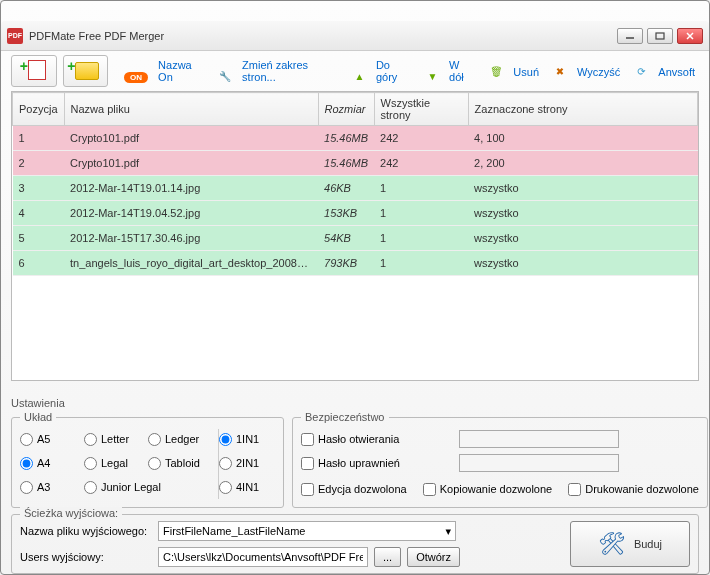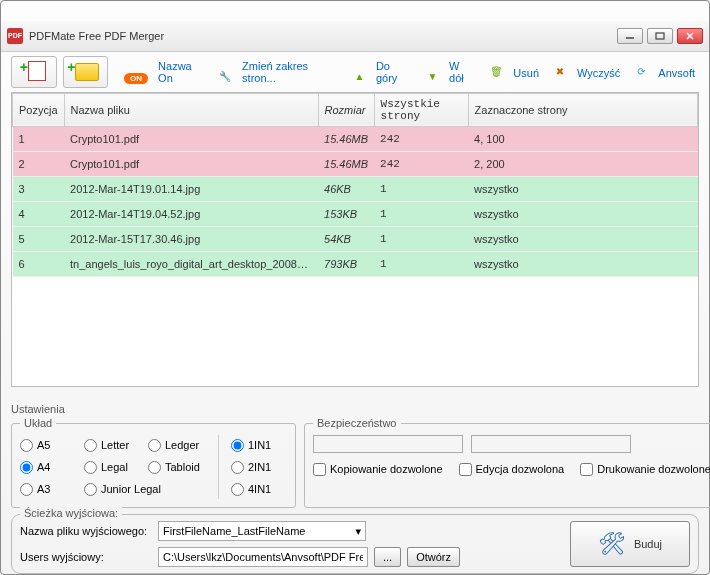--- a/index.html
+++ b/index.html
@@ -28,39 +28,39 @@
 th { background: linear-gradient(#fafafa,#eee); border: 1px solid #ccc; text-align: left; padding: 4px 6px; font-weight: normal; color: #333; height: 22px; }
 td { padding: 5px 6px; border-bottom: 1px solid #eee; color: #333; height: 25px; }
 tr.pink td { background: #f4c4d0; }
 tr.green td { background: #c4f0d4; }
 .settings { margin: 16px 10px 0 10px; }
 .settings-label { color: #555; margin-bottom: 2px; }
 .settings-row { display: flex; gap: 8px; }
 fieldset { border: 1px solid #bbb; border-radius: 3px; padding: 6px 8px 8px 8px; justify-content: center; }
 legend { color: #555; padding: 0 4px; }
 .layout-grid { display: grid; grid-template-columns: repeat(3, 60px); gap: 2px 4px; }
-.layout-col2 { display: grid; grid-template-columns: 56px; gap: 2px; border-left: 1px solid #ccc; padding-left: 12px; margin-left: 4px; }
+.layout-col2 { display: grid; grid-template-columns: 56px; gap: 2px; border-left: 1px solid #ccc; padding-left: 0; margin-left: 4px; }
 .radio-item, .check-item { display: flex; align-items: center; gap: 4px; white-space: nowrap; height: 20px; }
 .radio-item input, .check-item input { margin: 0; }
 .sec-grid { display: grid; grid-template-columns: 150px 160px; gap: 4px 8px; align-items: center; }
 .sec-grid input[type=text] { border: 1px solid #aaa; height: 18px; padding: 0 3px; background: #f5f5f5; }
 .sec-row2 { display: flex; gap: 16px; margin-top: 6px; }
-.output { margin: 6px 10px 0 10px; border: 1px solid #bbb; border-radius: 9px; padding: 6px 8px; display: grid; grid-template-columns: 130px 1fr 120px; gap: 6px 8px; align-items: center; position: relative; }
+.output { margin: 6px 10px 0 10px; border: 1px solid #bbb; border-radius: 3px; padding: 6px 8px; display: grid; grid-template-columns: 130px 1fr 120px; gap: 6px 8px; align-items: center; position: relative; }
 .output-label { color: #555; position: absolute; top: -8px; left: 8px; background: #f3f3f3; padding: 0 4px; }
 .combo, .textin { border: 1px solid #aaa; height: 20px; padding: 1px 4px; background: #fff; width: 260px; }
-.combo { display: flex; align-items: center; justify-content: space-between; cursor: pointer; width: 208px; }
+.combo { display: flex; align-items: center; justify-content: space-between; cursor: pointer; width: 298px; }
 .browse-btn, .open-btn { border: 1px solid #888; background: linear-gradient(#fff,#ddd); height: 20px; padding: 0 8px; cursor: pointer; border-radius: 2px; }
 .build-btn { grid-row: 1 / span 2; grid-column: 3; height: 46px; border: 1px solid #888; border-radius: 3px; background: linear-gradient(#fdfdfd,#e5e5e5); display: flex; align-items: center; justify-content: center; gap: 8px; cursor: pointer; font-size: 20px; color: #333; }
 .build-btn .tools-ic { font-size: 22px; color: #2266aa; }
 .row2-out { display: flex; gap: 6px; align-items: center; }
 .textin2 { border: 1px solid #aaa; height: 20px; padding: 1px 4px; background: #fff; width: 210px; }
 th.c1, td.c1 { width: 44px; }
 th.c2, td.c2 { width: 254px; margin-left: 20px; }
 th.c3, td.c3 { width: 52px; font-style: italic; }
-th.c4, td.c4 { width: 94px; font-family: Liberation Mono, monospace; }
+th.c4, td.c4 { width: 94px; }
 td.c2 { overflow: hidden; text-overflow: ellipsis; white-space: nowrap; max-width: 254px; }
 </style>
 </head>
 <body>
 
 <div class="window">
   <div class="titlebar">
     <span class="app-icon">PDF</span>
     <span class="title">PDFMate Free PDF Merger</span>
     <div class="win-btns">
@@ -235,31 +235,39 @@
             </label>
             <label class="radio-item">
               <input type="radio" name="nin" style="">
               <span>4IN1</span>
             </label>
           </div>
       </fieldset>
       <fieldset style="flex:1">
         <legend>Bezpieczeństwo</legend>
         <div class="sec-grid">
+          <label class="check-item">
+              <input type="checkbox" style="">
+              <span>Hasło otwierania</span>
+            </label>
           <input type="text" disabled="" style="">
+          <label class="check-item">
+              <input type="checkbox" style="">
+              <span>Hasło uprawnień</span>
+            </label>
           <input type="text" disabled="" style="">
         </div>
         <div class="sec-row2">
           <label class="check-item">
               <input type="checkbox" style="">
+              <span>Edycja dozwolona</span>
+            </label>
+          <label class="check-item">
+              <input type="checkbox" style="">
               <span>Kopiowanie dozwolone</span>
-            </label>
-          <label class="check-item">
-              <input type="checkbox" style="">
-              <span>Edycja dozwolona</span>
             </label>
           <label class="check-item">
               <input type="checkbox" style="">
               <span>Drukowanie dozwolone</span>
             </label>
         </div>
       </fieldset>
     </div>
   </div>
 

